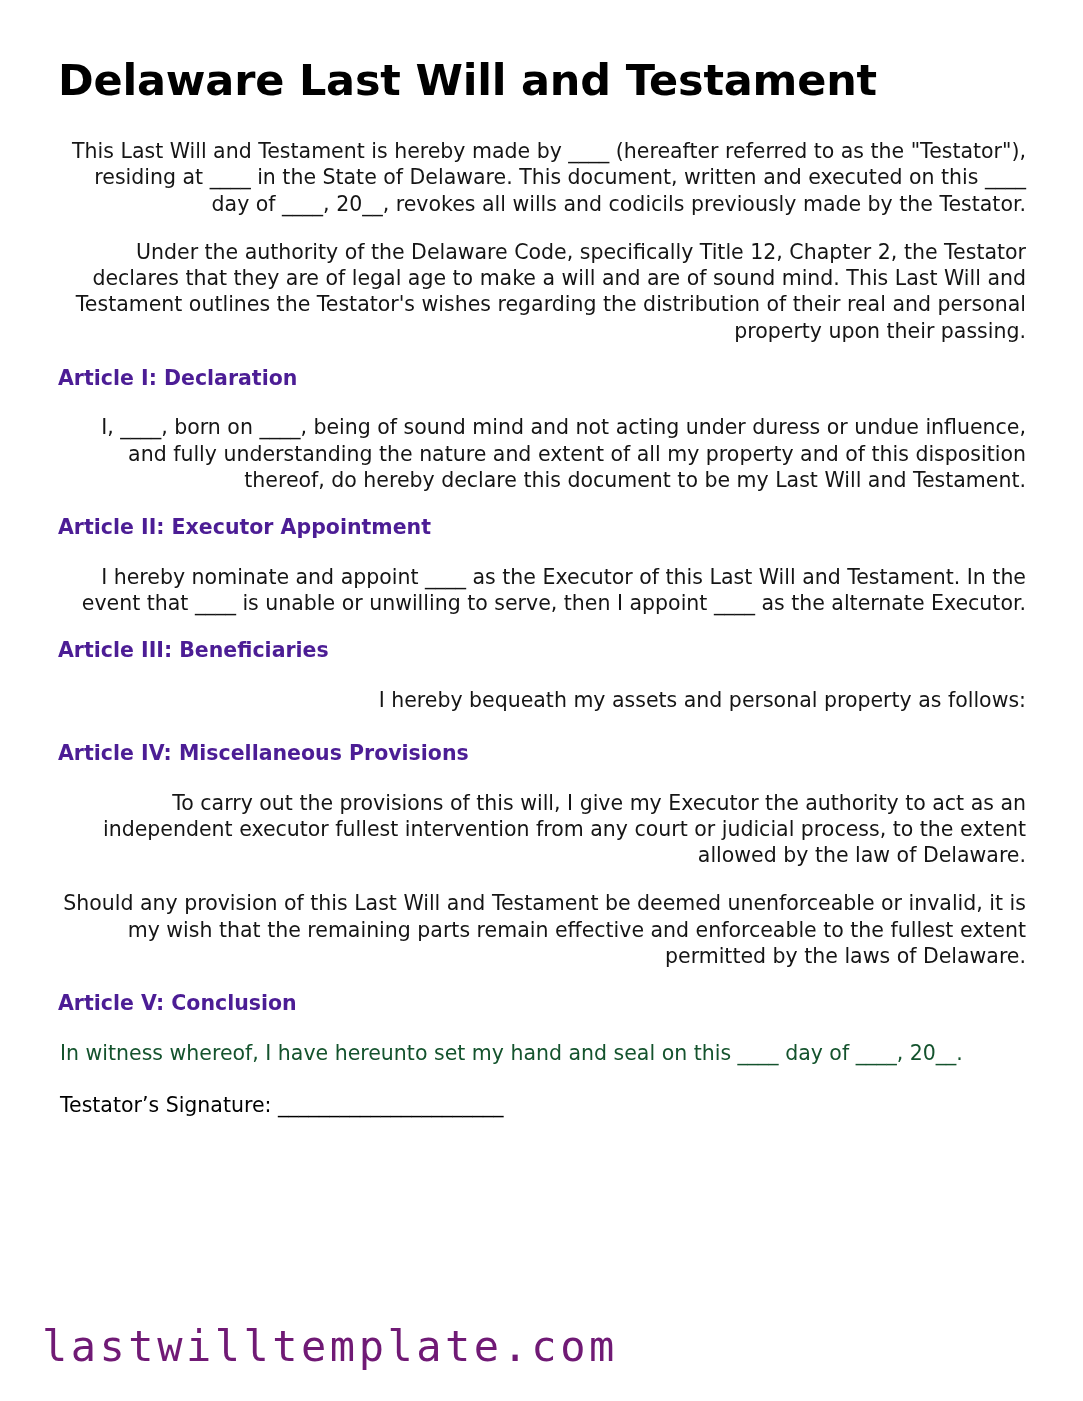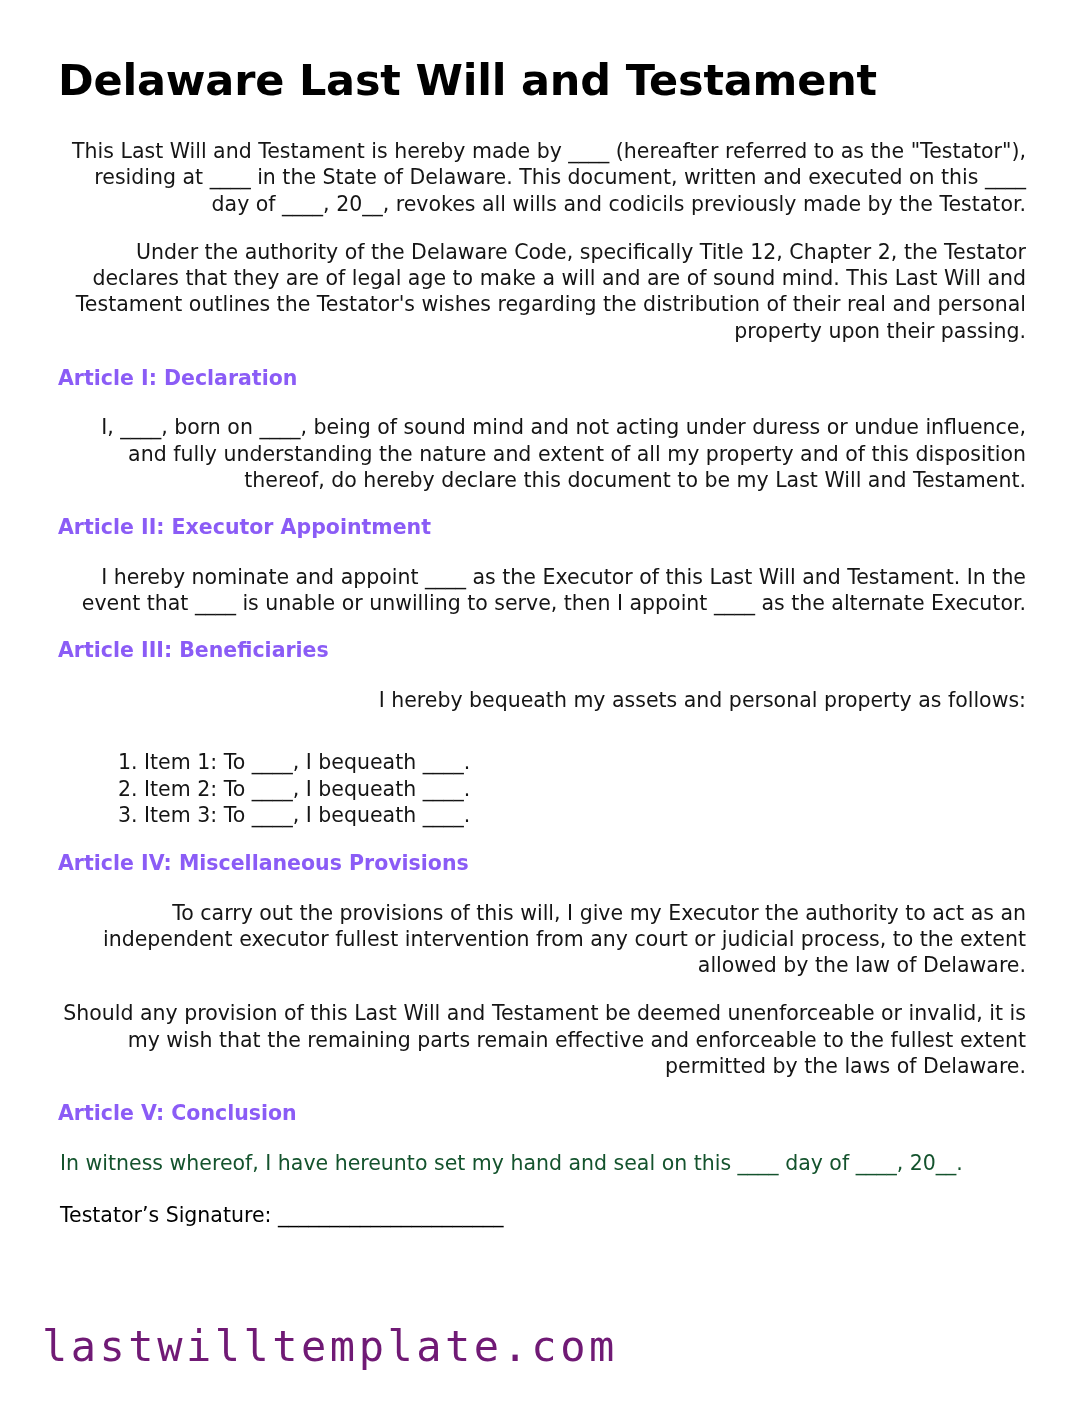--- a/index.html
+++ b/index.html
@@ -41,29 +41,29 @@
     color: #000000;
   }
   p.para {
     font-size: 20.5px;
     line-height: 1.28;
     margin: 0 0 22px 0;
     color: #151515;
     text-align: right;
   }
   p.para.tight {
-    margin-bottom: 36px;
+    margin-bottom: 28px;
   }
   h2.article-heading {
     font-family: "DejaVu Sans", sans-serif;
     font-size: 20.5px;
     font-weight: bold;
     line-height: 1.25;
     margin: 0 0 23px 0;
-    color: #8b5cf6;
+    color: #4c1d95;
   }
   ol.bequest-list {
     margin: 0 0 22px 0;
     padding: 0 0 0 86px;
     list-style: decimal;
     font-size: 20.5px;
     line-height: 1.30;
   }
   ol.bequest-list li {
     margin: 0;
@@ -115,25 +115,20 @@
 
     <h2 class="article-heading">Article II: Executor Appointment</h2>
 
     <p class="para">I hereby nominate and appoint ____ as the Executor of this Last Will and Testament. In the event that ____ is unable or unwilling to serve, then I appoint ____ as the alternate Executor.</p>
 
 
     <h2 class="article-heading">Article III: Beneficiaries</h2>
 
     <p class="para tight">I hereby bequeath my assets and personal property as follows:</p>
 
-    <ol class="bequest-list">
-      <li>Item 1: To ____, I bequeath ____.</li>
-      <li>Item 2: To ____, I bequeath ____.</li>
-      <li>Item 3: To ____, I bequeath ____.</li>
-    </ol>
 
     <h2 class="article-heading">Article IV: Miscellaneous Provisions</h2>
 
     <p class="para">To carry out the provisions of this will, I give my Executor the authority to act as an independent executor fullest intervention from any court or judicial process, to the extent allowed by the law of Delaware.</p>
 
     <p class="para">Should any provision of this Last Will and Testament be deemed unenforceable or invalid, it is my wish that the remaining parts remain effective and enforceable to the fullest extent permitted by the laws of Delaware.</p>
 
     <h2 class="article-heading">Article V: Conclusion</h2>
 
     <p class="witness">In witness whereof, I have hereunto set my hand and seal on this ____ day of ____, 20__.</p>

